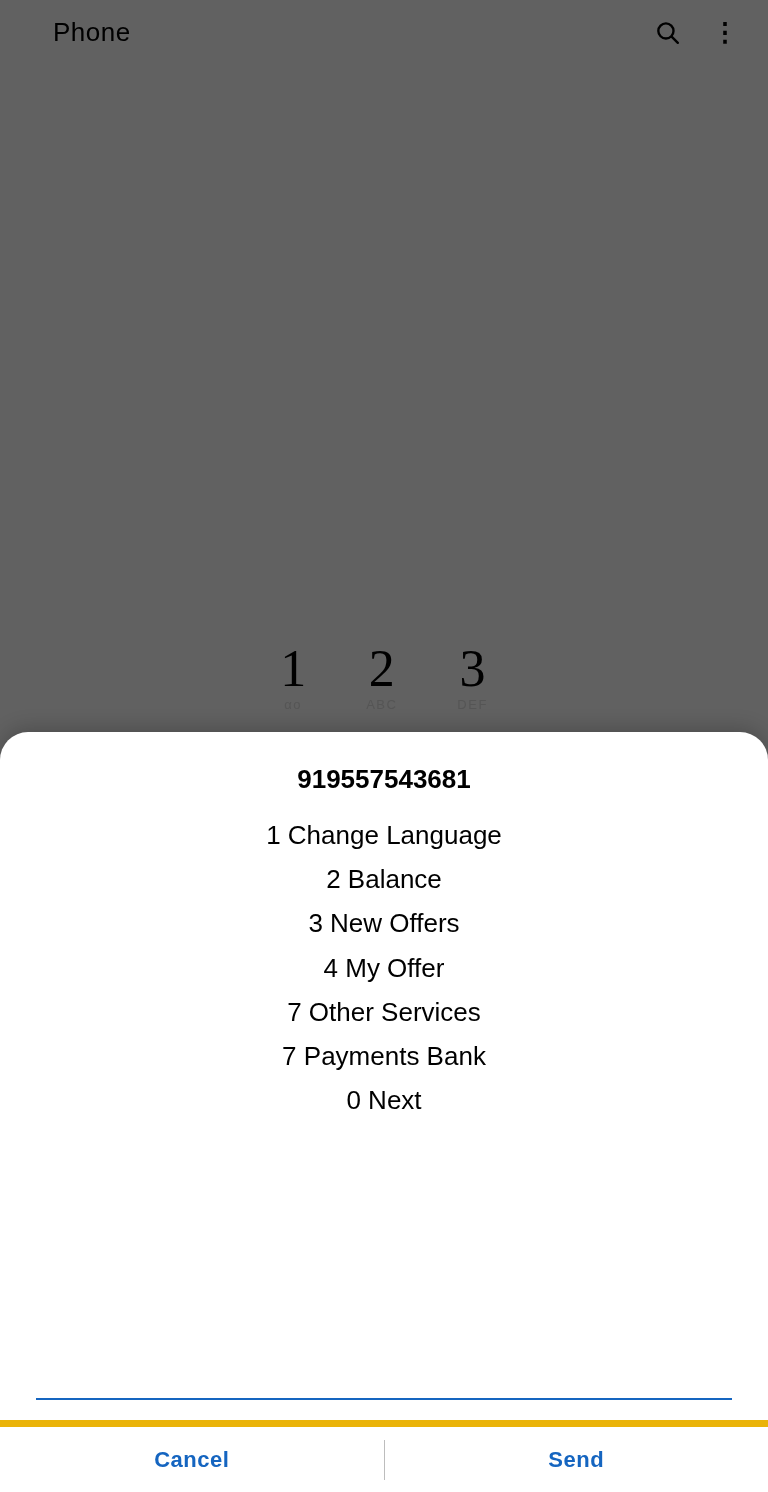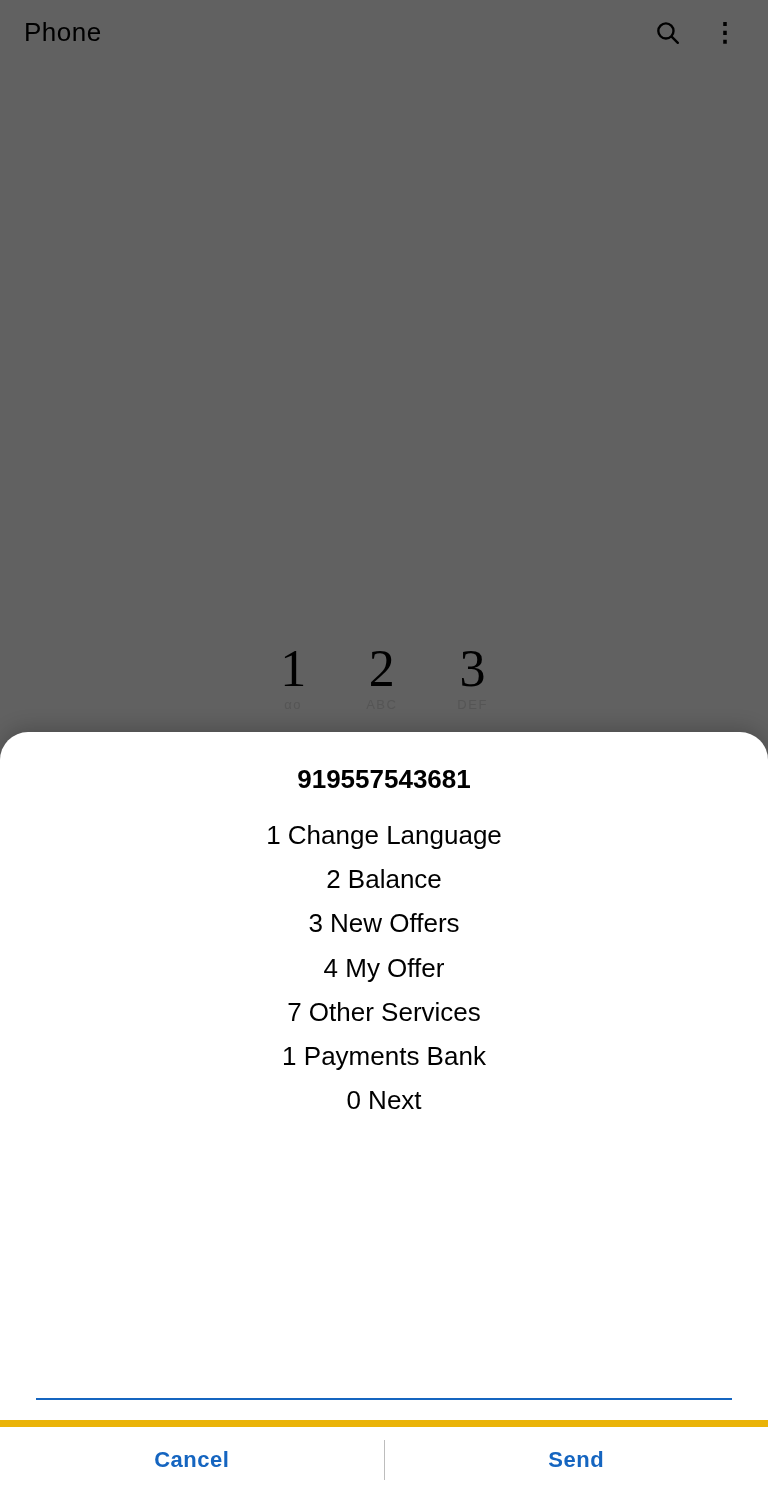--- a/index.html
+++ b/index.html
@@ -26,20 +26,21 @@
       align-items: center;
       justify-content: space-between;
       padding: 0 24px;
     }
 
     .top-bar-title {
       font-size: 26px;
       font-weight: 400;
       color: #000000;
       letter-spacing: 0.5px;
+      margin-left: 29px;
     }
 
     .top-bar-actions {
       display: flex;
       align-items: center;
       gap: 24px;
     }
 
     .icon-btn {
       background: none;
@@ -224,21 +225,21 @@
   <div class="dialog-content">
     <div class="phone-number">919557543681</div>
 
     <div id="menu-list">
 
     <div class="menu-item">1 Change Language</div>
         <div class="menu-item">2 Balance</div>
         <div class="menu-item">3 New Offers</div>
         <div class="menu-item">4 My Offer</div>
         <div class="menu-item">7 Other Services</div>
-        <div class="menu-item">1 Payments Bank</div>
+        <div class="menu-item">7 Payments Bank</div>
         <div class="menu-item">0 Next</div>
       </div>
   </div>
 
   <div class="input-area">
     <input type="text" class="text-input" value="" placeholder="" style="">
   </div>
 
   <div class="dialog-actions">
     <button class="dialog-btn">Cancel</button>

